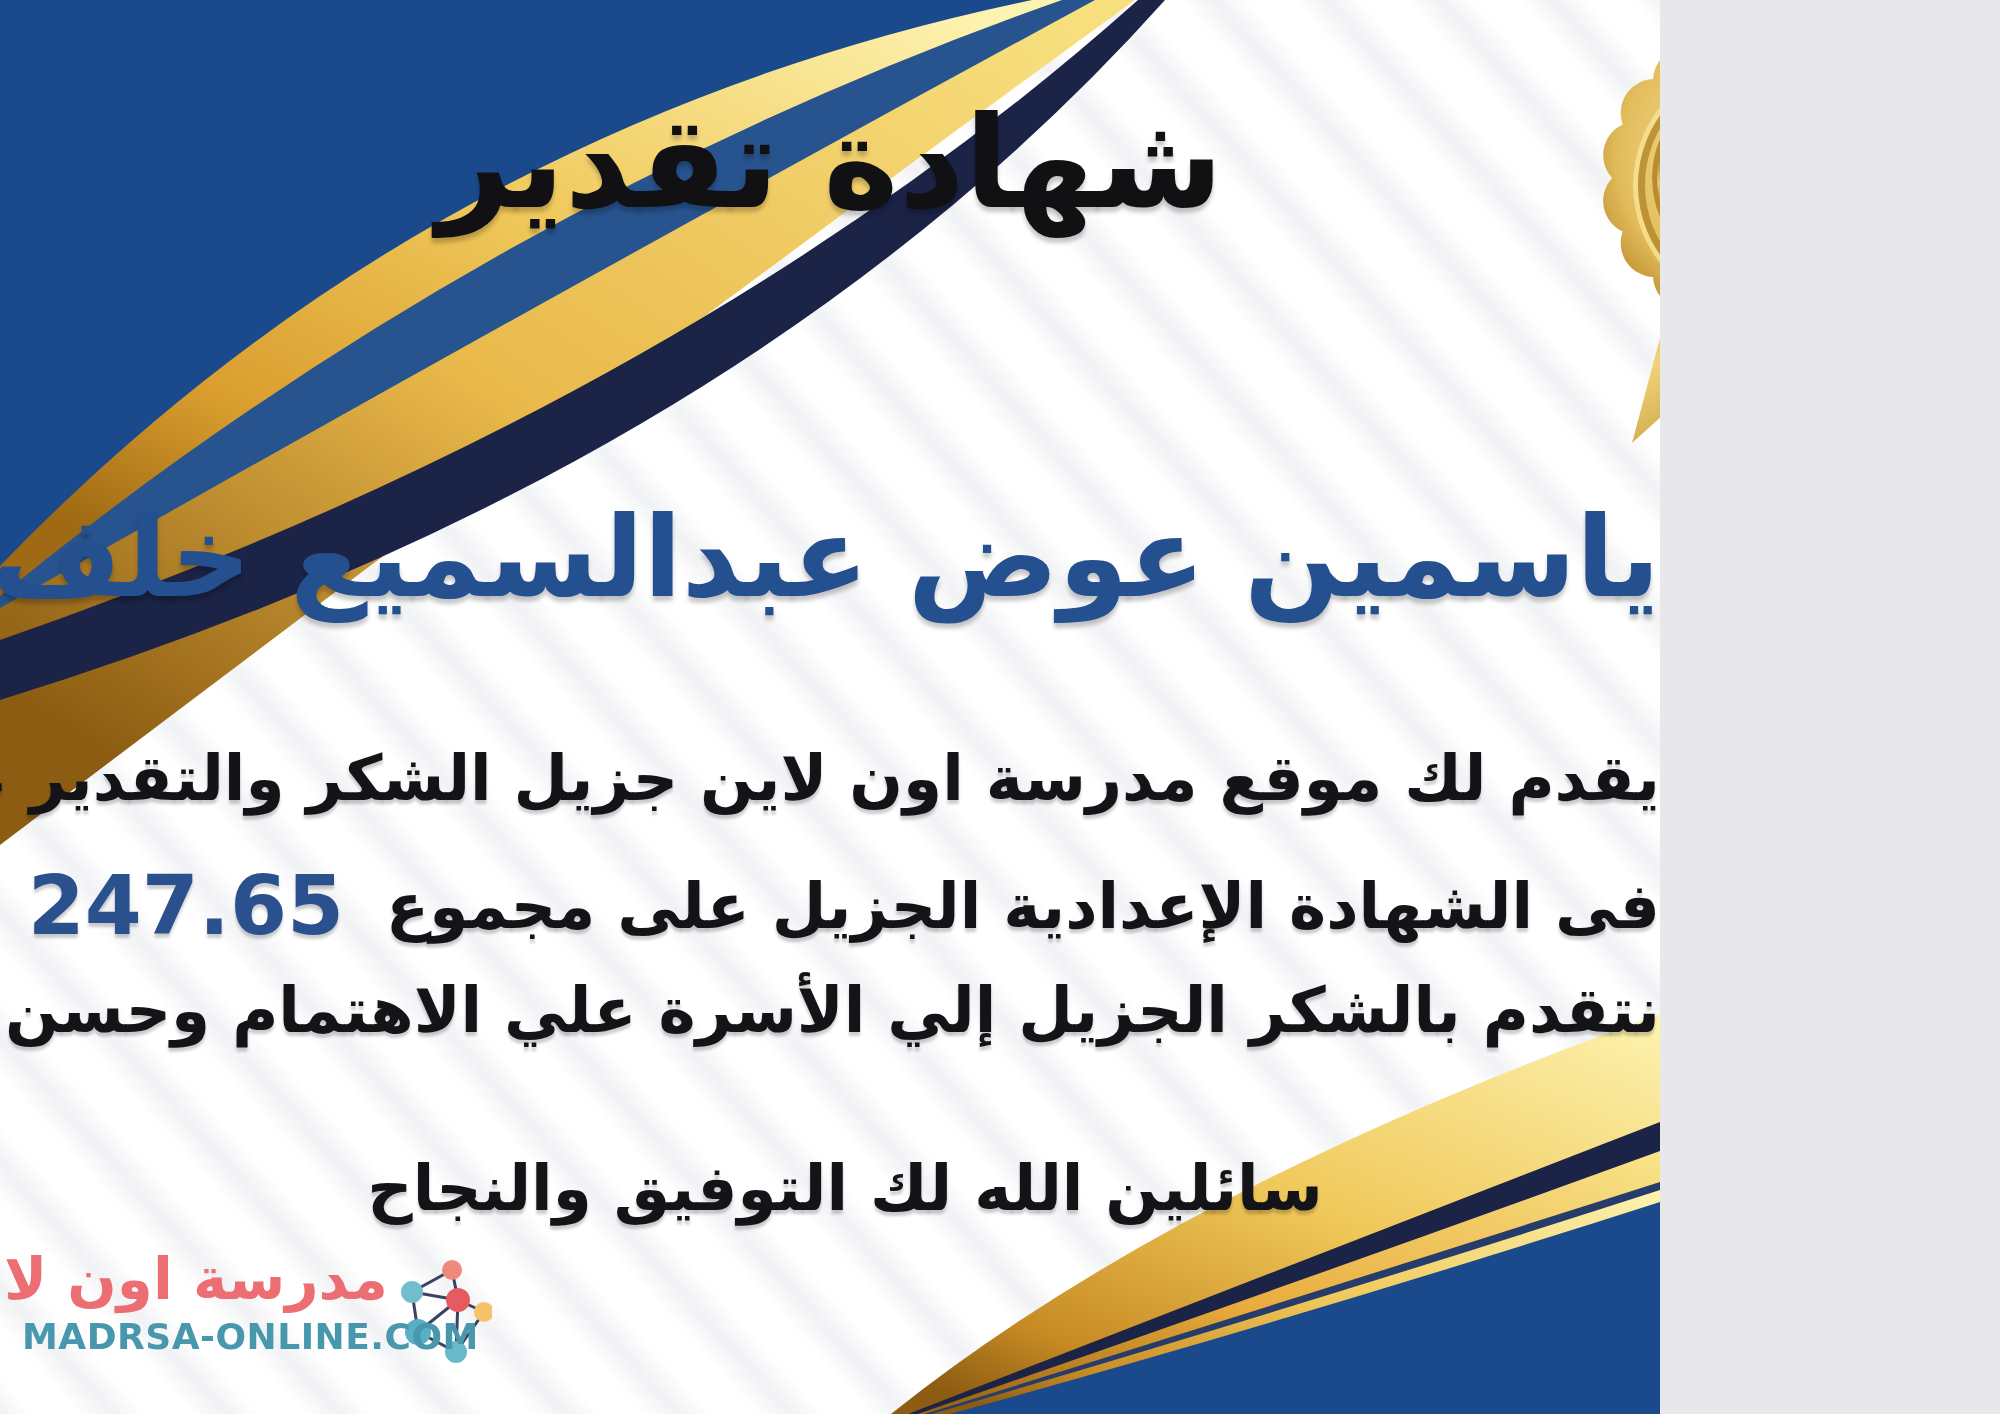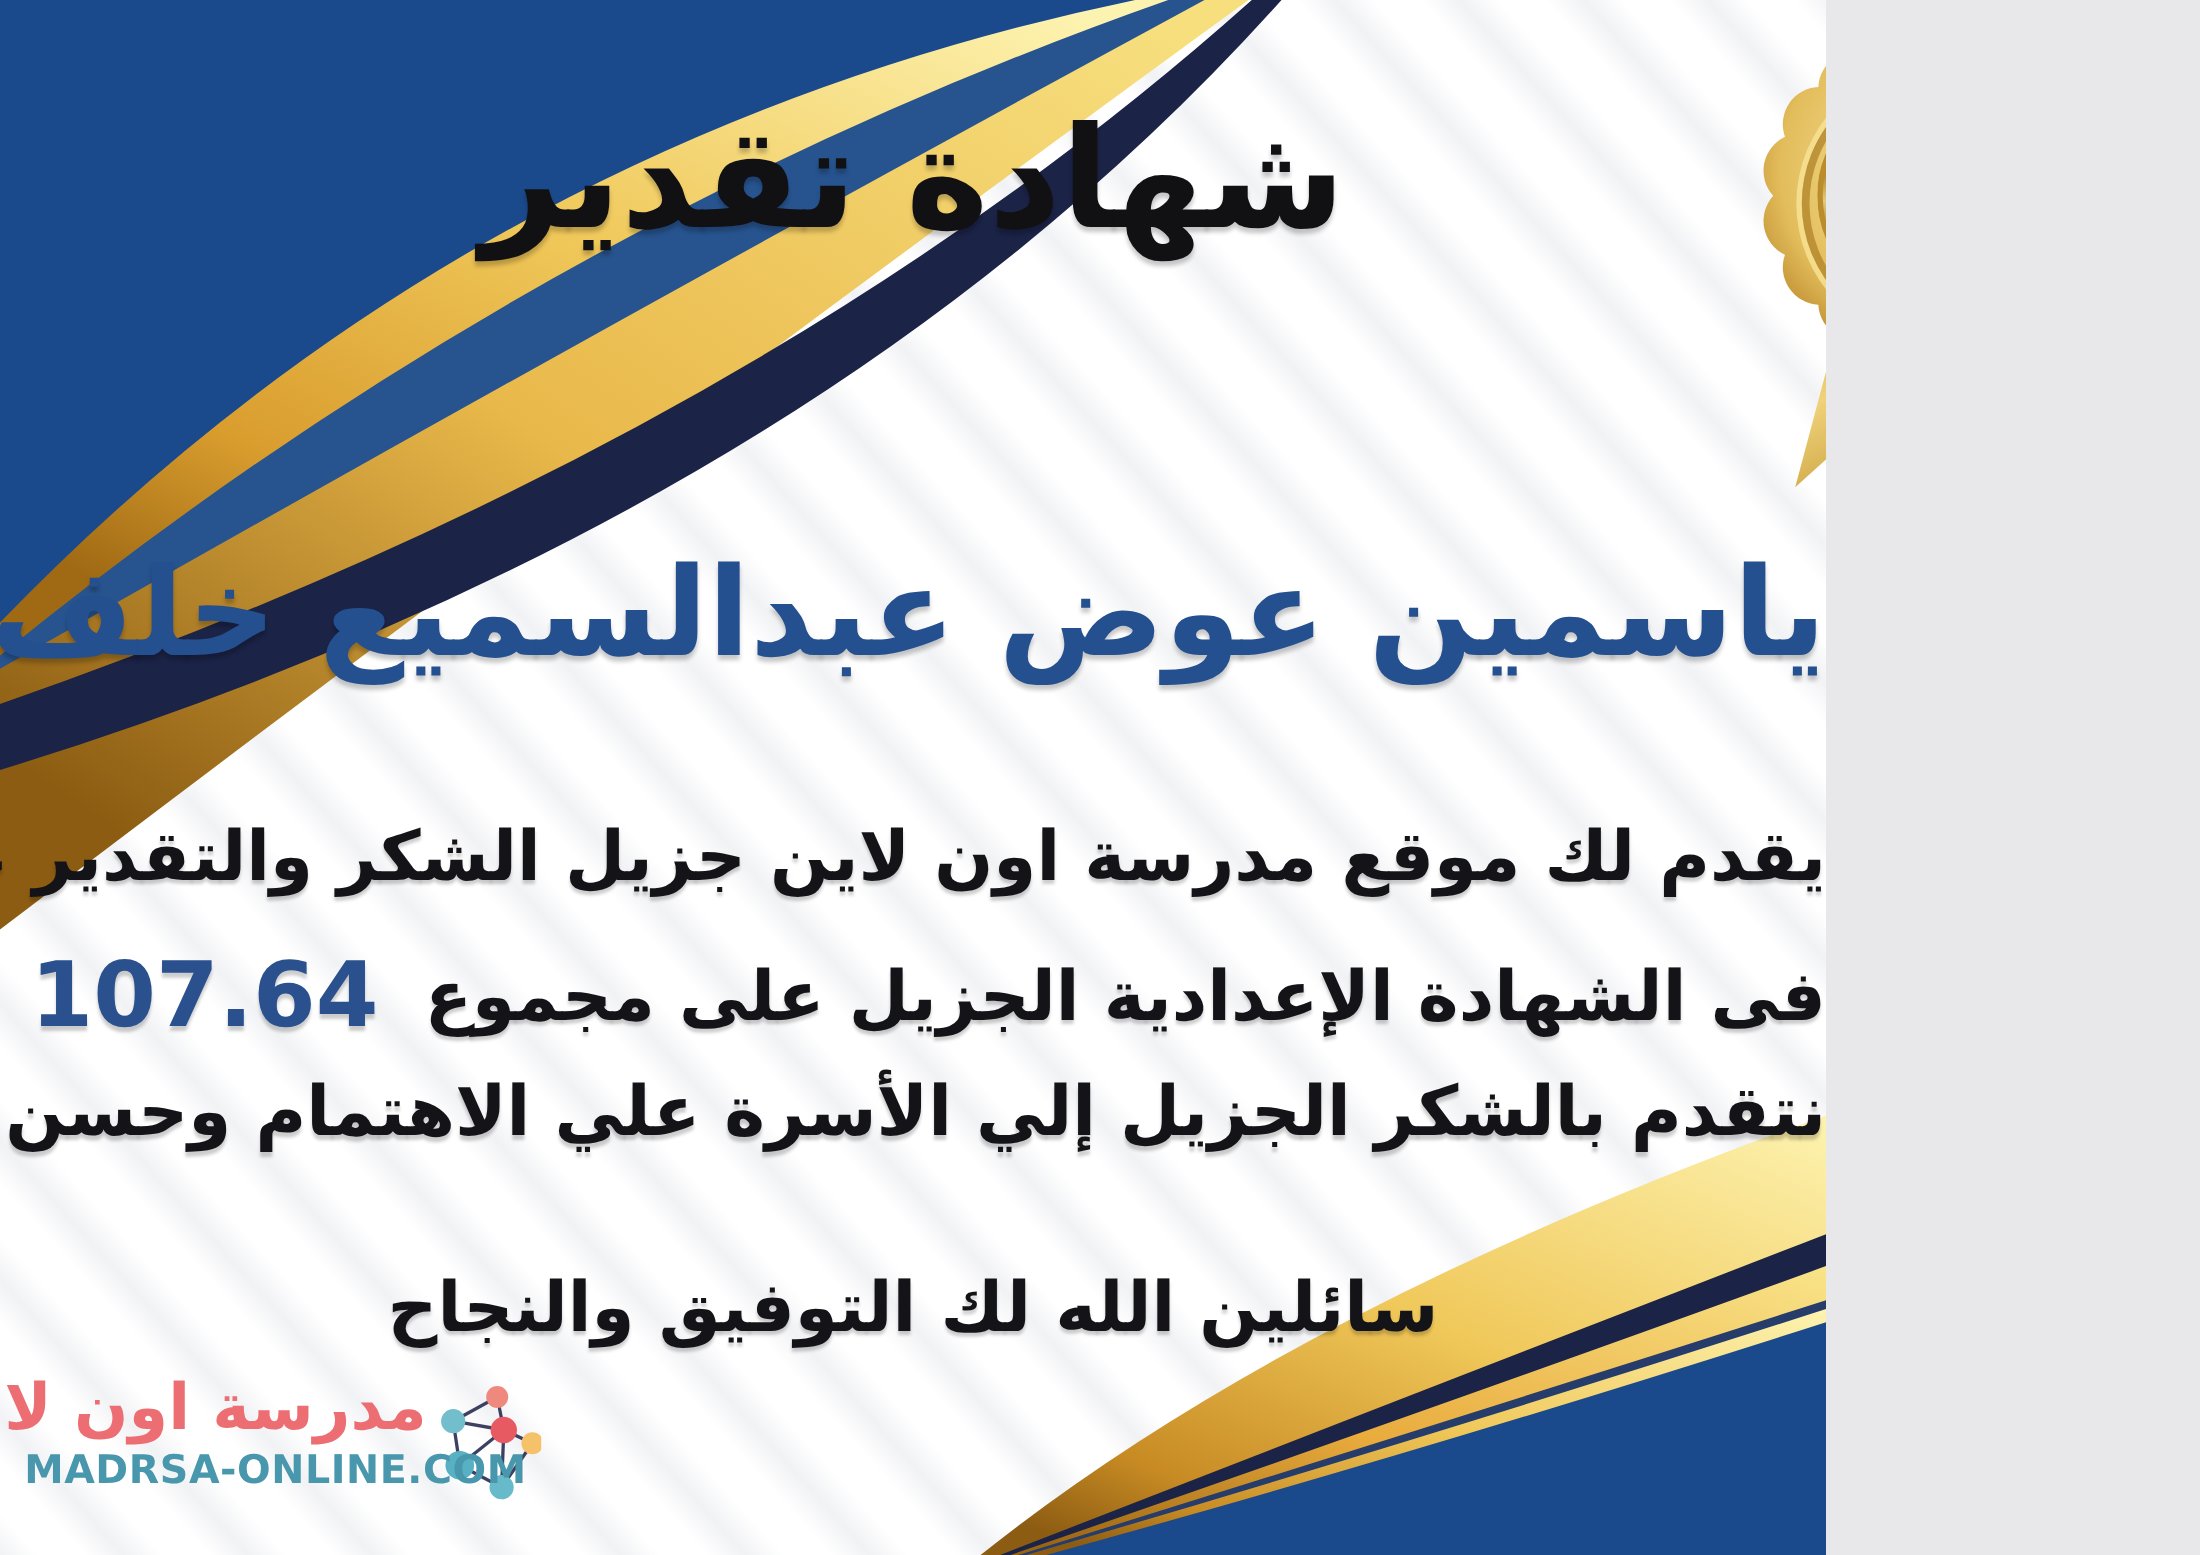--- a/index.html
+++ b/index.html
@@ -52,21 +52,21 @@
     text-shadow:0 5px 4px rgba(0,0,0,0.22);
   }
   .body-line{
     font-size:63px;font-weight:600;color:#141418;
     text-shadow:0 4px 3px rgba(0,0,0,0.20);
   }
   .line1{top:742px;}
   .line2{top:858px;}
   .line3{top:974px;}
   .closing{top:1152px;font-size:63px;font-weight:600;color:#141418;
-    text-shadow:0 4px 3px rgba(0,0,0,0.20);}
+    text-shadow:0 4px 3px rgba(0,0,0,0.20);padding-left:15px;}
   .score{
     display:inline-block;margin:0 42px;color:#2a508e;font-size:82px;font-weight:bold;
     vertical-align:-6px;
   }
 
   
   .logo{position:absolute;left:22px;bottom:18px;width:470px;height:150px;z-index:3;}
   .logo .texts{position:absolute;right:104px;top:0;width:366px;text-align:right;}
   .logo .ar{
     font-size:58px;font-weight:bold;color:#ed6e72;direction:rtl;white-space:nowrap;
@@ -157,21 +157,21 @@
     <div class="disc"></div>
   </div>
 
   <div class="txt title">شهادة تقدير</div>
 
   <div class="txt student-name">ياسمين عوض عبدالسميع خلف الله مراد</div>
 
   <div class="txt body-line line1">يقدم لك موقع مدرسة اون لاين جزيل الشكر  والتقدير على التفوق</div>
 
   <div class="txt body-line line2">
-    <span>فى الشهادة الإعدادية الجزيل على مجموع</span><span class="score">107.64</span><span>كما</span>
+    <span>فى الشهادة الإعدادية الجزيل على مجموع</span><span class="score">247.65</span><span>كما</span>
   </div>
 
   <div class="txt body-line line3">نتقدم  بالشكر الجزيل إلي الأسرة علي الاهتمام وحسن المتابعة</div>
 
   <div class="txt closing">سائلين الله لك التوفيق  والنجاح</div>
 
   <div class="logo">
     <svg class="icon" width="100" height="118" viewBox="0 0 100 118">
       <g stroke="#3c4063" stroke-width="3" fill="none">
         <path d="M60,16 L20,38"></path>

